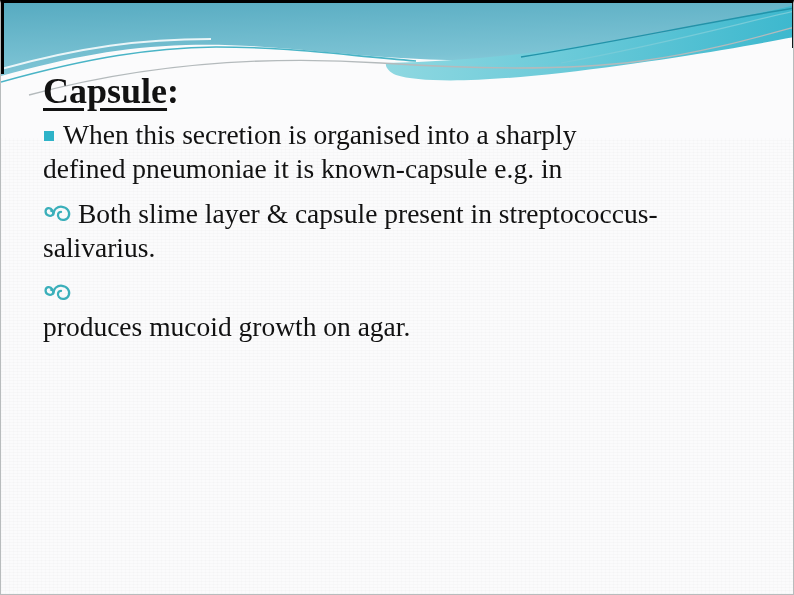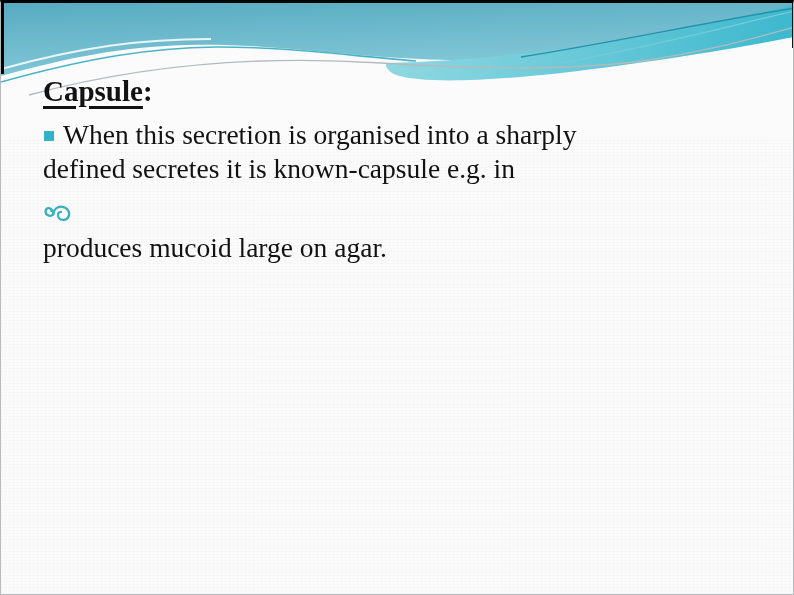--- a/index.html
+++ b/index.html
@@ -20,21 +20,21 @@
   }
   .header-wave{
     position:absolute;top:0;left:0;width:794px;height:135px;
     display:block;
   }
   .content{
     position:relative;
     padding:70px 40px 0 42px;
   }
   .slide-title{
-    font-size:29px;
+    font-size:36px;
     font-weight:bold;
     line-height:36px;
     margin:0 0 9px 0;
   }
   .slide-title .underlined{
     text-decoration:underline;
     text-decoration-thickness:2.5px;
     text-underline-offset:5px;
   }
   .bullet-para{
@@ -96,28 +96,37 @@
   </svg>
 
   <div class="content">
 
     <h1 class="slide-title"><span class="underlined">Capsule</span><span>:</span></h1>
 
     <p class="bullet-para">
       <svg class="sq-bullet" viewBox="0 0 12 12" aria-hidden="true">
         <rect x="1" y="1" width="10" height="10" fill="#2eb3c8"></rect>
       </svg><span class="line">When this secretion is organised into a sharply</span><br>
-      <span class="line">defined secretes it is known-capsule e.g. in</span><br>
+      <span class="line">defined pneumoniae it is known-capsule e.g. in</span><br>
     </p>
 
+    <p class="bullet-para">
+      <svg class="scroll-bullet" viewBox="0 0 32 20" aria-hidden="true">
+        <g fill="none" stroke-width="2.2" stroke-linecap="round" stroke="#3aafba">
+          <path d="M9,6 C7,2.5 2.5,3.5 2.5,7 C2.5,10.5 6.5,12.5 9,10.5 C10.8,9 10,6.5 8,6.5"></path>
+          <path d="M10,10 C10,5 14,2 18.5,2.5 C23.5,3 26.5,7.5 25,11.5 C23.5,15.5 18,16.5 15.5,13.5 C13.5,11 14.5,7.5 17.5,7.5"></path>
+        </g>
+      </svg><span class="line">Both slime layer &amp; capsule present in streptococcus-</span><br>
+      <span class="line">salivarius.</span>
+    </p>
 
     <p class="bullet-para">
       <svg class="scroll-bullet" viewBox="0 0 32 20" aria-hidden="true">
         <g fill="none" stroke-width="2.2" stroke-linecap="round" stroke="#3aafba">
           <path d="M9,6 C7,2.5 2.5,3.5 2.5,7 C2.5,10.5 6.5,12.5 9,10.5 C10.8,9 10,6.5 8,6.5"></path>
           <path d="M10,10 C10,5 14,2 18.5,2.5 C23.5,3 26.5,7.5 25,11.5 C23.5,15.5 18,16.5 15.5,13.5 C13.5,11 14.5,7.5 17.5,7.5"></path>
         </g>
       </svg><br>
-      <span class="line">produces mucoid large on agar.</span>
+      <span class="line">produces mucoid growth on agar.</span>
     </p>
 
   </div>
 </div>
 
 </body></html>

